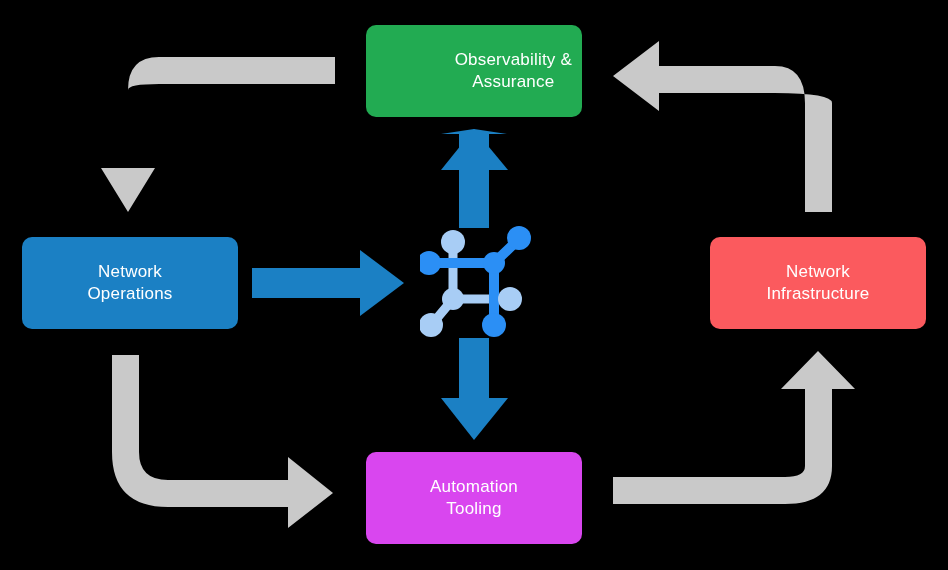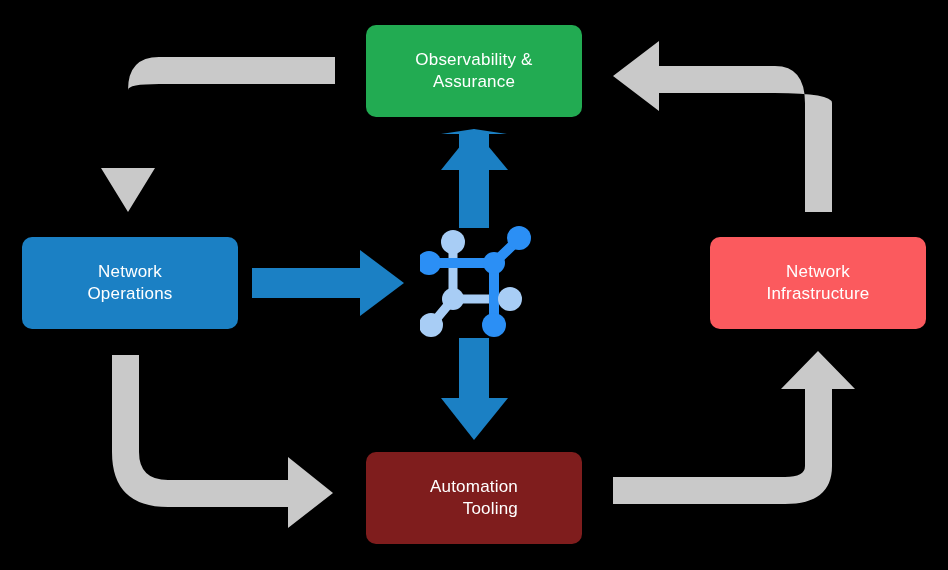--- a/index.html
+++ b/index.html
@@ -91,33 +91,33 @@
 
       <g fill="#2b8ff5">
         <circle cx="9" cy="41" r="12"></circle>
         <circle cx="74" cy="41" r="11"></circle>
         <circle cx="99" cy="16" r="12"></circle>
         <circle cx="74" cy="103" r="12"></circle>
       </g>
     </svg>
   </div>
 
-  <div class="node-box" id="box-observability" style="background:#22ab52;">
+  <div class="node-box" id="box-observability" style="background:#22ab52;justify-content:flex-end;">
     <span class="node-label">Observability &amp;
 Assurance</span>
   </div>
 
   <div class="node-box" id="box-operations" style="background:#1b80c4;">
     <span class="node-label">Network
 Operations</span>
   </div>
 
   <div class="node-box" id="box-infrastructure" style="background:#fb5a5e;">
     <span class="node-label">Network
 Infrastructure</span>
   </div>
 
-  <div class="node-box" id="box-automation" style="background:#7f1d1d;text-align:right;">
+  <div class="node-box" id="box-automation" style="background:#d946ef;">
     <span class="node-label">Automation
 Tooling</span>
   </div>
 
 </div>
 
 </body></html>

